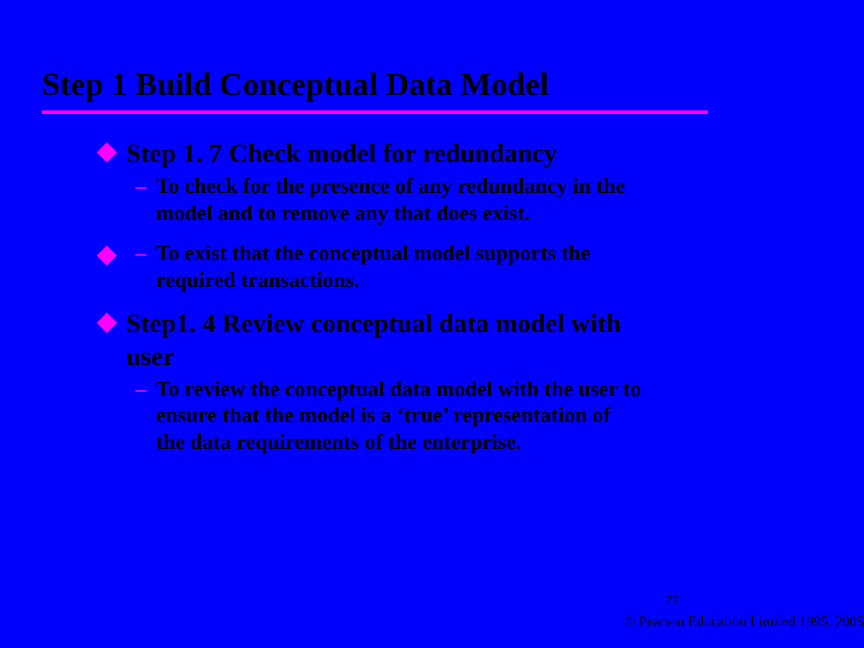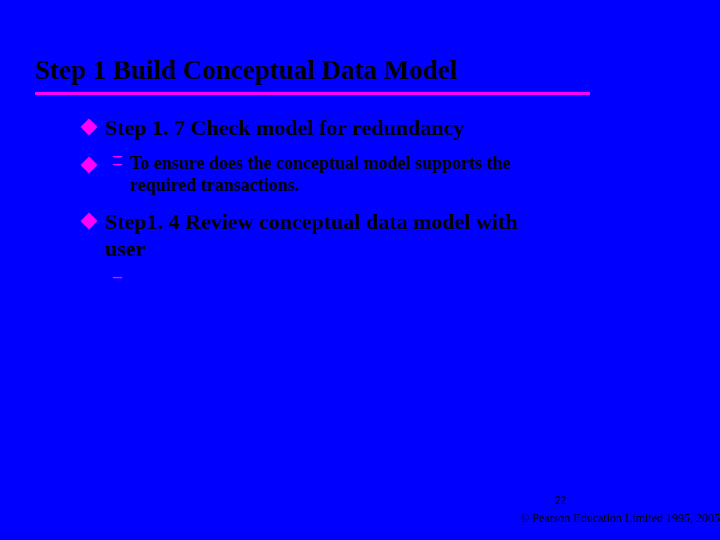--- a/index.html
+++ b/index.html
@@ -92,33 +92,35 @@
 
   <div class="title">Step 1 Build Conceptual Data Model</div>
   <div class="rule"></div>
 
   <div class="item">
     <div class="bullet-diamond"></div>
     <span>Step 1. 7  Check model for redundancy</span>
   </div>
   <div class="sub">
     <span class="dash">–</span>
+    <span>To check for the presence of any redundancy in the model and to remove any that does exist.</span>
   </div>
 
   <div class="item">
     <div class="bullet-diamond"></div>
   </div>
   <div class="sub">
     <span class="dash">–</span>
-    <span>To ensure does the conceptual model supports the required transactions.</span>
+    <span>To exist that the conceptual model supports the required transactions.</span>
   </div>
 
   <div class="item">
     <div class="bullet-diamond"></div>
     <span>Step1. 4   Review conceptual data model with user</span>
   </div>
   <div class="sub">
     <span class="dash">–</span>
+    <span>To review the conceptual data model with the user to ensure that the model is a ‘true’ representation of the data requirements of the enterprise.</span>
   </div>
 
   <div class="pagenum">22</div>
   <div class="footer">© Pearson Education Limited 1995, 2005</div>
 </div>
 
 </body></html>

